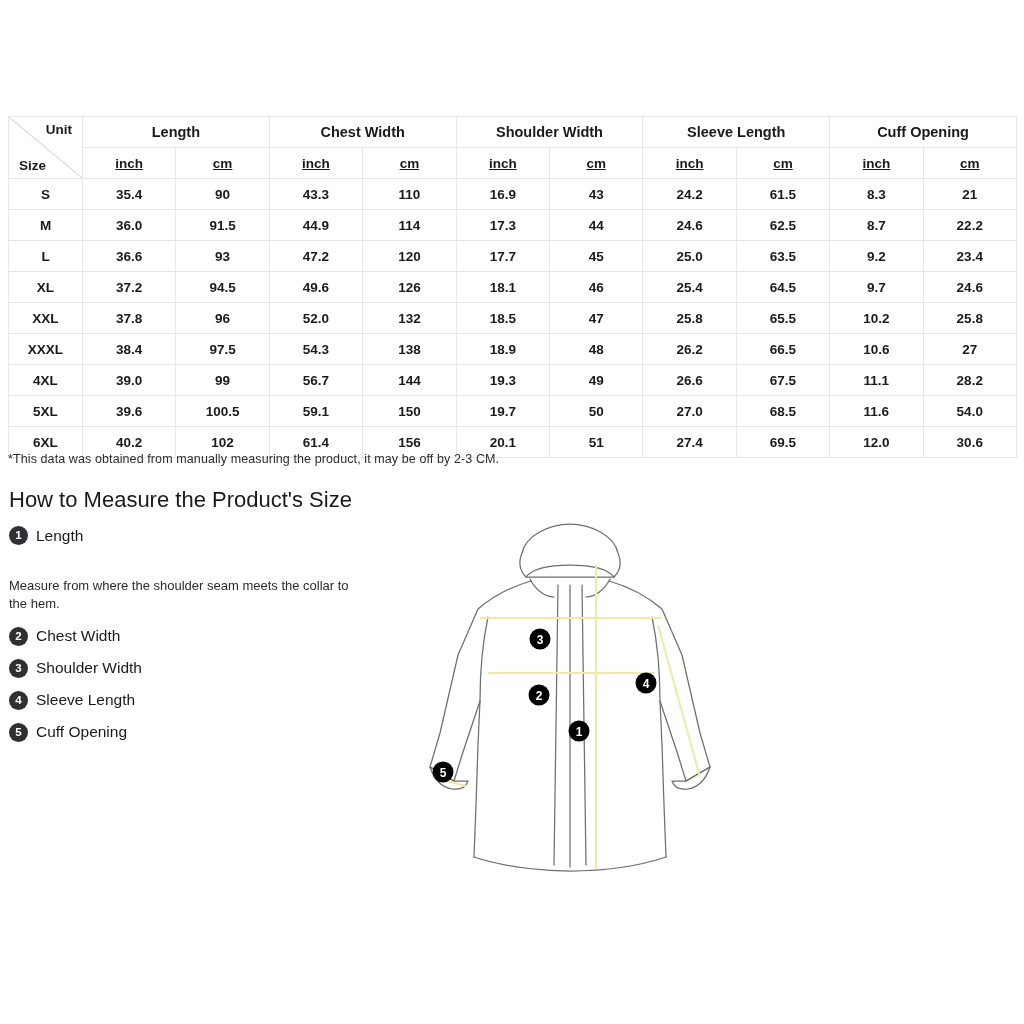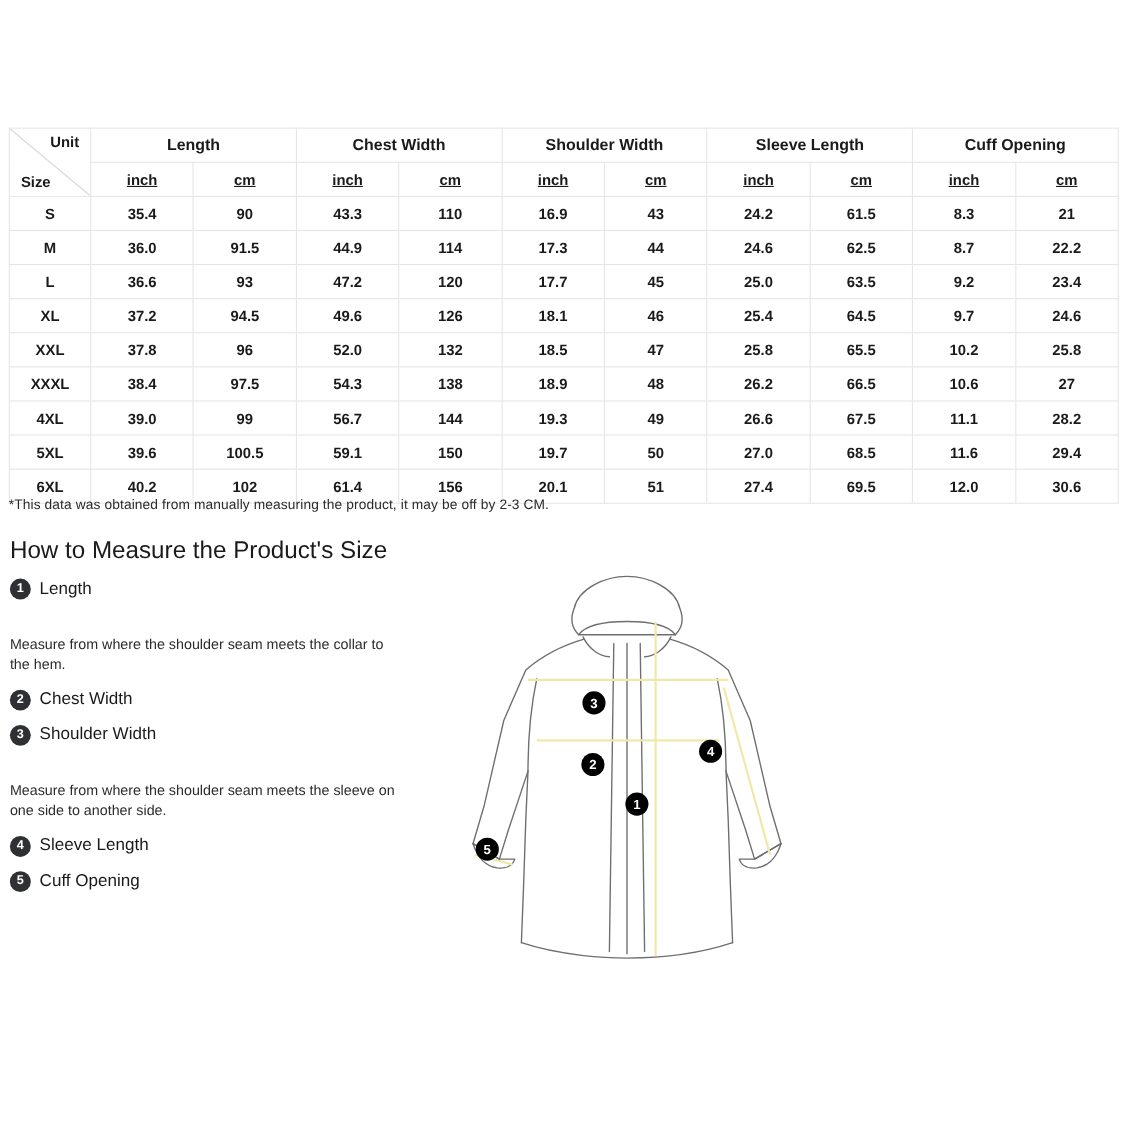--- a/index.html
+++ b/index.html
@@ -299,21 +299,21 @@
           <td>5XL</td>
           <td>39.6</td>
           <td>100.5</td>
           <td>59.1</td>
           <td>150</td>
           <td>19.7</td>
           <td>50</td>
           <td>27.0</td>
           <td>68.5</td>
           <td>11.6</td>
-          <td>29.4</td>
+          <td>54.0</td>
         </tr>
         <tr>
           <td>6XL</td>
           <td>40.2</td>
           <td>102</td>
           <td>61.4</td>
           <td>156</td>
           <td>20.1</td>
           <td>51</td>
           <td>27.4</td>
@@ -340,21 +340,20 @@
       <div class="step-head">
         <span class="badge">2</span>
         <span class="step-name">Chest Width</span>
       </div>
     </div>
     <div class="step">
       <div class="step-head">
         <span class="badge">3</span>
         <span class="step-name">Shoulder Width</span>
       </div>
-      <div class="step-desc">Measure from where the shoulder seam meets the sleeve on one side to another side.</div>
     </div>
     <div class="step">
       <div class="step-head">
         <span class="badge">4</span>
         <span class="step-name">Sleeve Length</span>
       </div>
     </div>
     <div class="step">
       <div class="step-head">
         <span class="badge">5</span>

